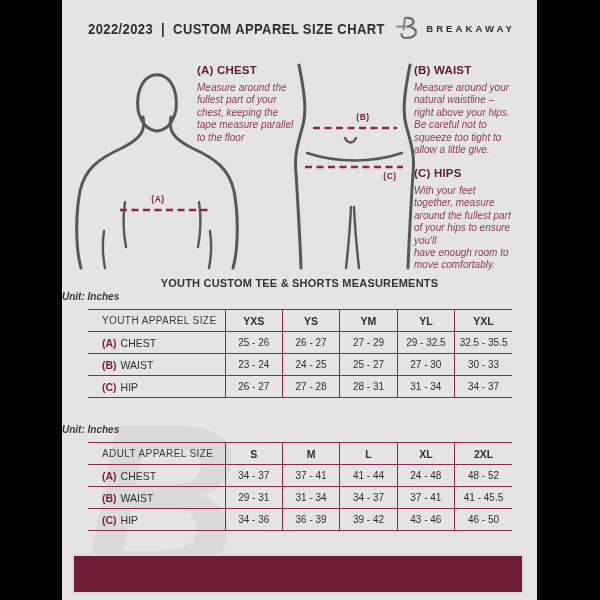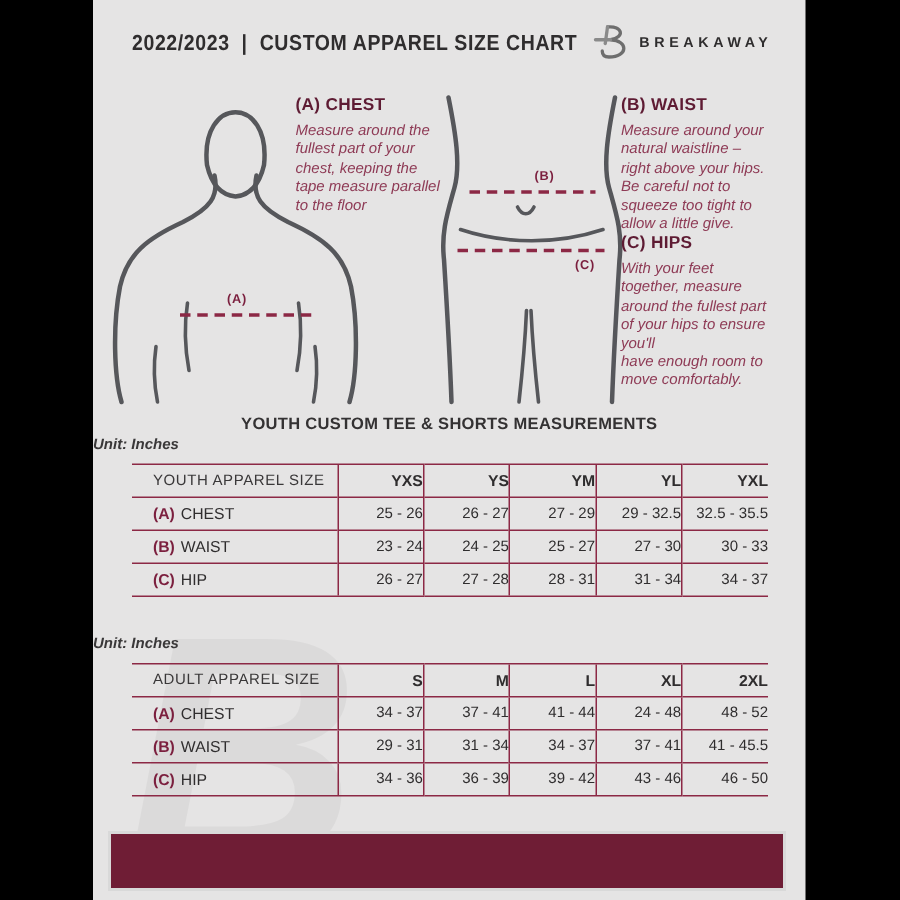--- a/index.html
+++ b/index.html
@@ -41,21 +41,21 @@
                font-size:11px; font-weight:bold; color:#343233;
                letter-spacing:.2px; z-index:2; }
   .sec-unit { position:absolute; left:0; width:100%; text-align:left;
               font-size:10px; font-style:italic; font-weight:bold;
               color:#3a3839; z-index:2; }
 
   
   table.size { position:absolute; left:26px; width:424px; border-collapse:collapse;
                table-layout:fixed; z-index:2; }
   table.size td { height:22px; border-top:1.5px solid #8c2845; font-size:10px;
-                  color:#2f2d2e; text-align:right; vertical-align:middle; }
+                  color:#2f2d2e; text-align:center; vertical-align:middle; }
   table.size tr:last-child td { border-bottom:1.5px solid #8c2845; }
   table.size td.lbl { text-align:left; padding-left:14px; }
   table.size td.sz { border-left:1.5px solid #8c2845; }
   table.size tr.head td.sz { font-weight:bold; font-size:10.5px; }
   table.size tr.head td.lbl { font-size:10px; letter-spacing:.4px; color:#3a3839; }
   table.size td.lbl .row-label { font-size:10.5px;text-align:right; }
   .pfx { color:#7b1f3e; font-weight:bold; margin-right:4px; font-size:10.5px; }
 
   
   .watermark { position:absolute; left:22px; top:392px; font-size:215px;
@@ -123,21 +123,21 @@
     <div class="guide" style="left:352px; top:64px; width:120px;">
       <div class="guide-h">(B) WAIST</div>
       <div class="guide-p">Measure around your
 natural waistline –
 right above your hips.
 Be careful not to
 squeeze too tight to
 allow a little give.</div>
     </div>
 
-    <div class="guide" style="left:352px; top:156px; width:120px;">
+    <div class="guide" style="left:352px; top:167px; width:120px;">
       <div class="guide-h">(C) HIPS</div>
       <div class="guide-p">With your feet
 together, measure
 around the fullest part
 of your hips to ensure
 you'll
 have enough room to
 move comfortably.</div>
     </div>
 

